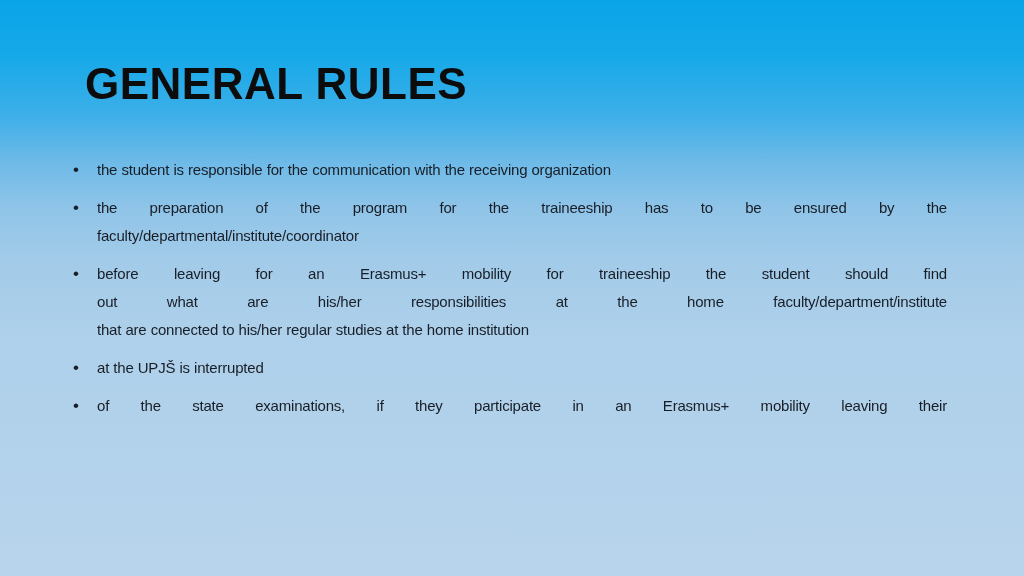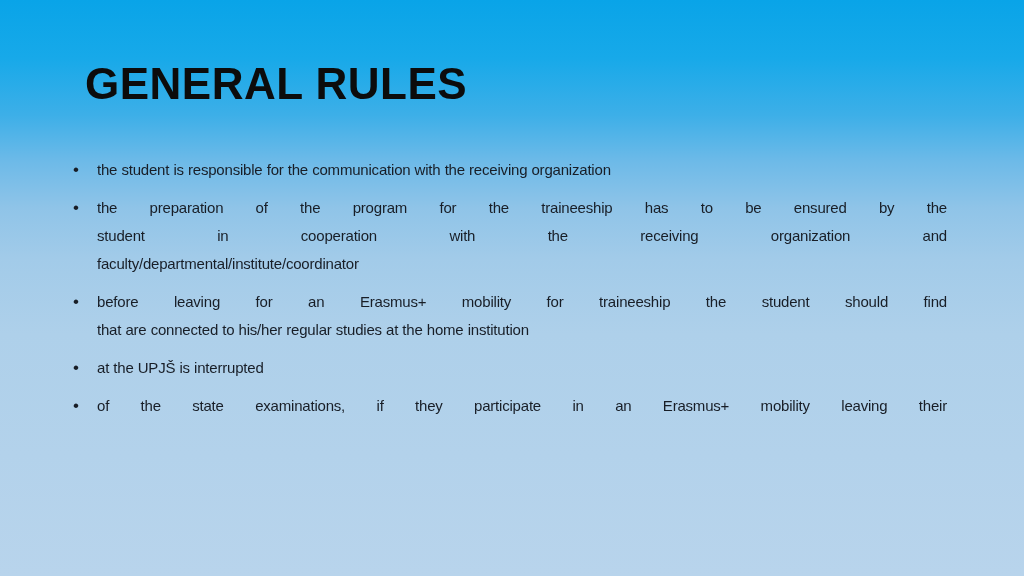--- a/index.html
+++ b/index.html
@@ -80,29 +80,29 @@
     <span class="marker">•</span>
     <div class="lines">
           <div class="line"><span>the student is responsible for the communication with the receiving organization</span></div>
         </div>
   </div>
 
   <div class="bullet">
     <span class="marker">•</span>
     <div class="lines">
           <div class="line just"><span>the preparation of the program for the traineeship has to be ensured by the</span></div>
-          <div class="line just"><span>student in cooperation with the receiving organization and</span></div>
           <div class="line"><span>faculty/departmental/institute/coordinator</span></div>
         </div>
   </div>
 
   <div class="bullet">
     <span class="marker">•</span>
     <div class="lines">
           <div class="line just"><b>before leaving</b><span> for an Erasmus+ mobility for traineeship the student </span><b>should find</b></div>
+          <div class="line just"><b>out</b><span> what are his/her </span><b>responsibilities at the home faculty/department/institute</b></div>
           <div class="line"><b>that are connected to his/her regular studies</b><span> at the home institution</span></div>
         </div>
   </div>
 
   <div class="bullet">
     <span class="marker">•</span>
     <div class="lines">
           <div class="line"><span>at the UPJŠ </span><b>is interrupted</b></div>
         </div>
   </div>

